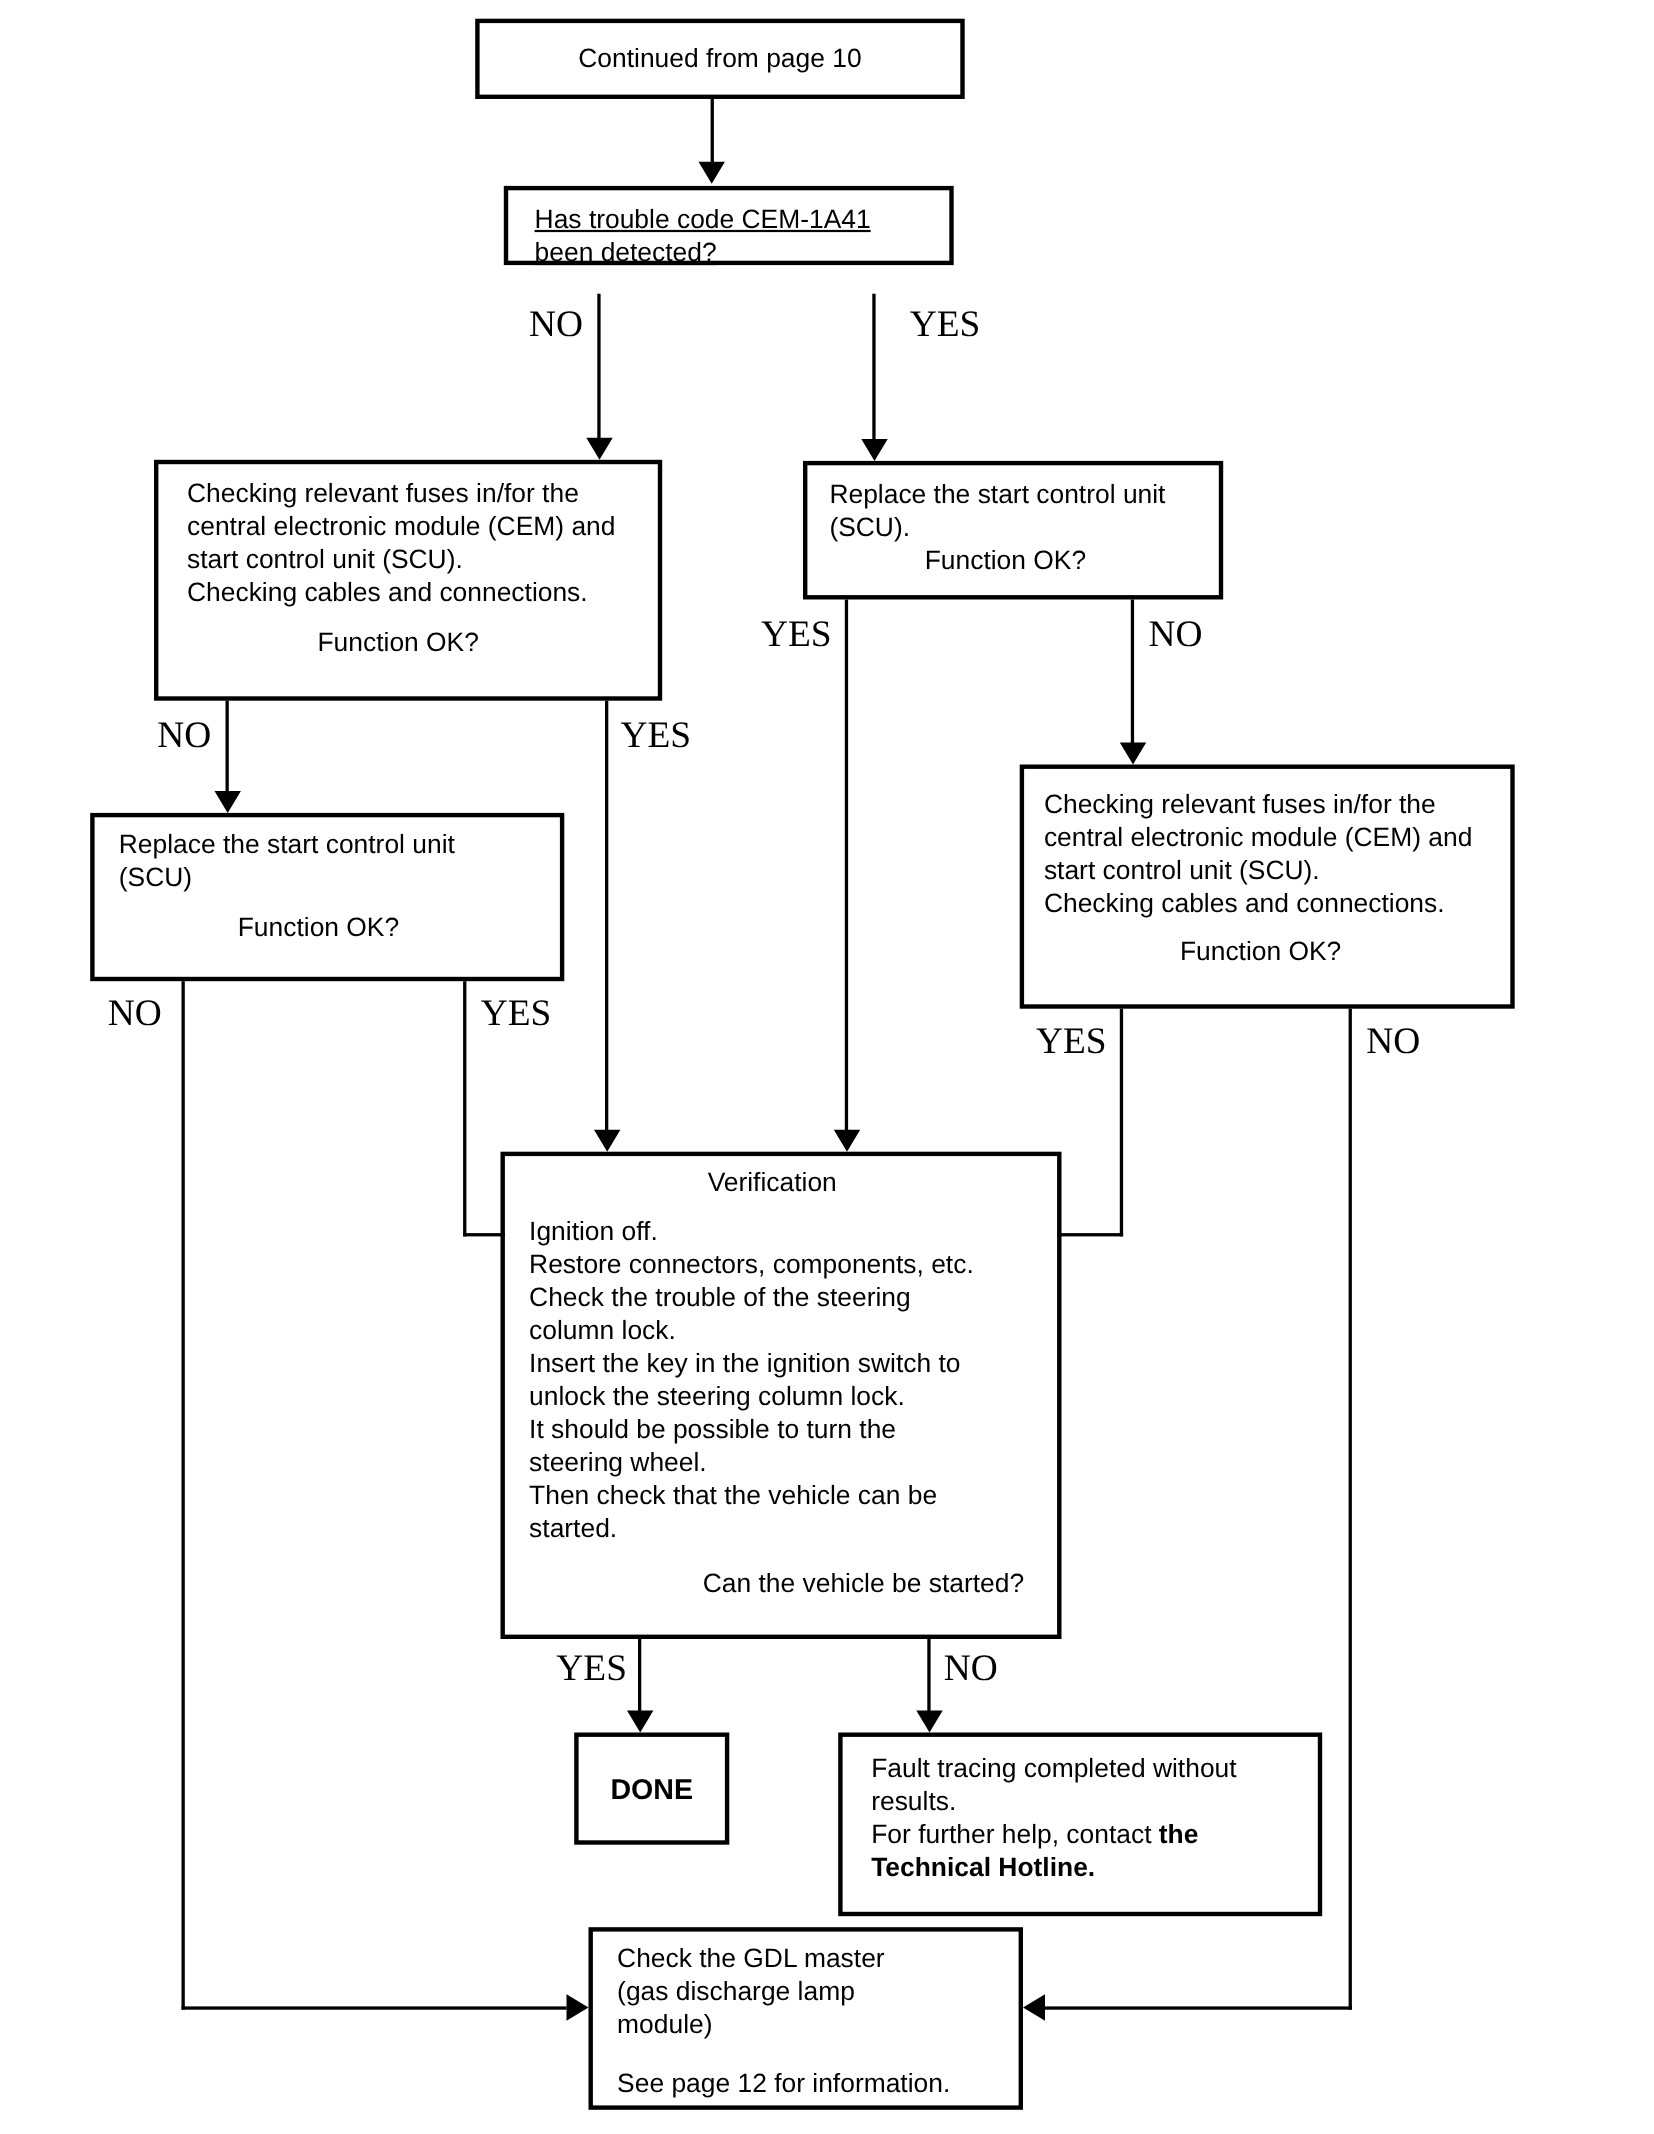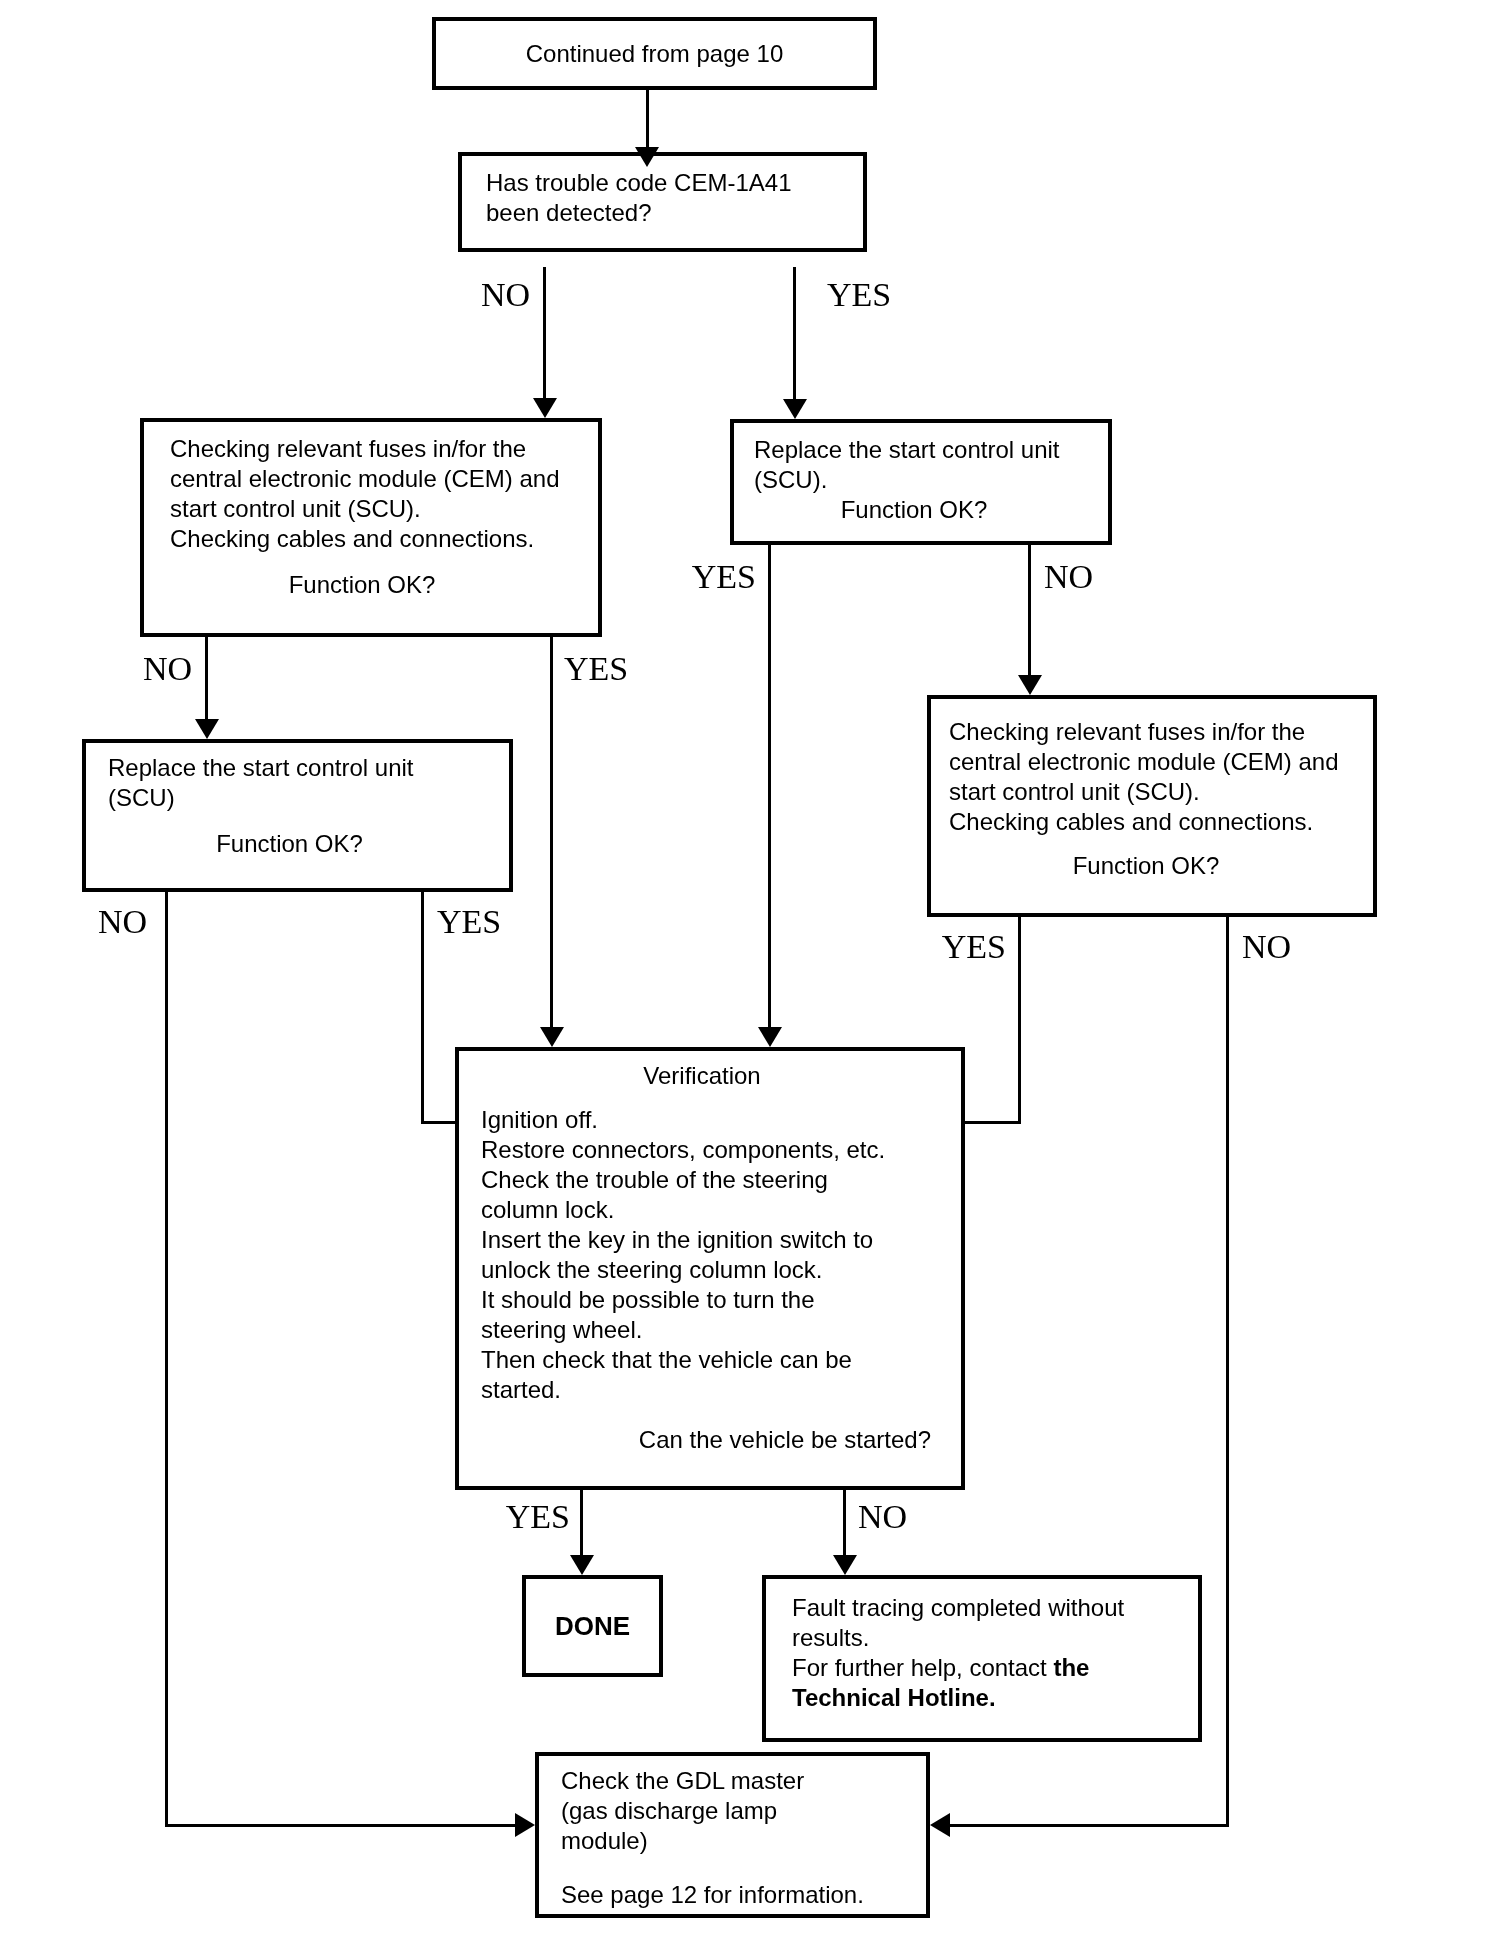--- a/index.html
+++ b/index.html
@@ -56,21 +56,21 @@
 </style>
 </head>
 <body>
 
 <div class="canvas">
 
   <div class="box center-flex" style="left:432px;top:17px;width:445px;height:73px;">
     <span>Continued from page 10</span>
   </div>
 
-  <div class="box" style="left:458px;top:152px;width:409px;height:100px;padding:12px 8px 0 24px;">
+  <div class="box" style="left:458px;top:169px;width:409px;height:72px;padding:12px 8px 0 24px;text-decoration:underline;">
     <div>
         <div class="tl">Has trouble code CEM-1A41</div>
         <div class="tl">been detected?</div>
       </div>
   </div>
 
   <div class="box" style="left:140px;top:418px;width:462px;height:219px;padding:12px 8px 0 26px;">
     <div>
         <div class="tl">Checking relevant fuses in/for the</div>
         <div class="tl">central electronic module (CEM) and</div>

